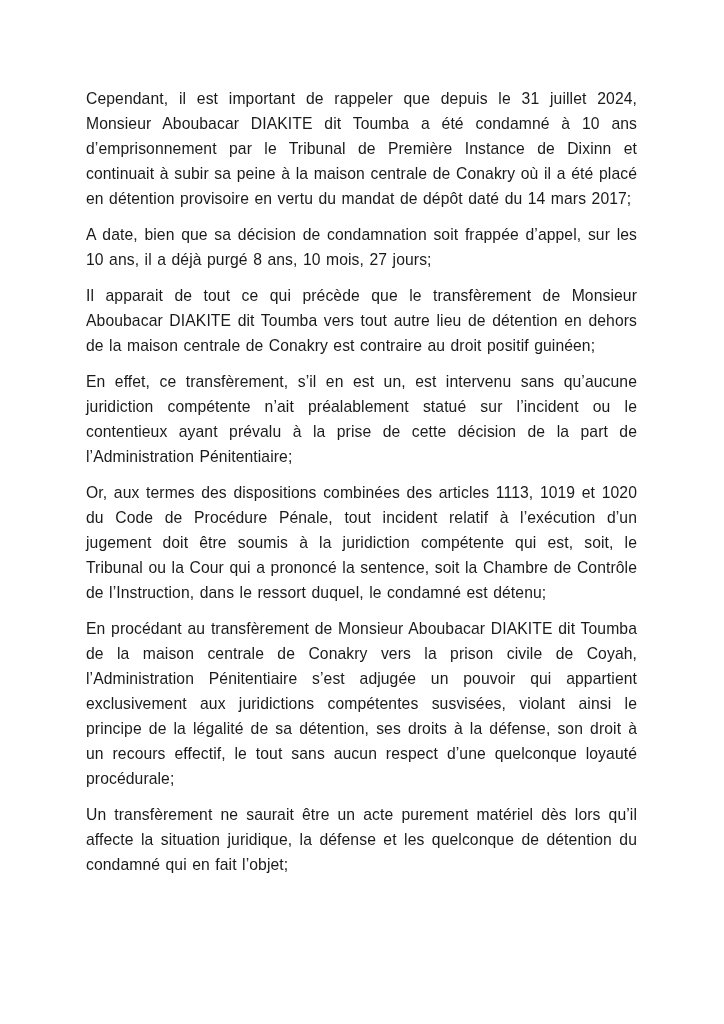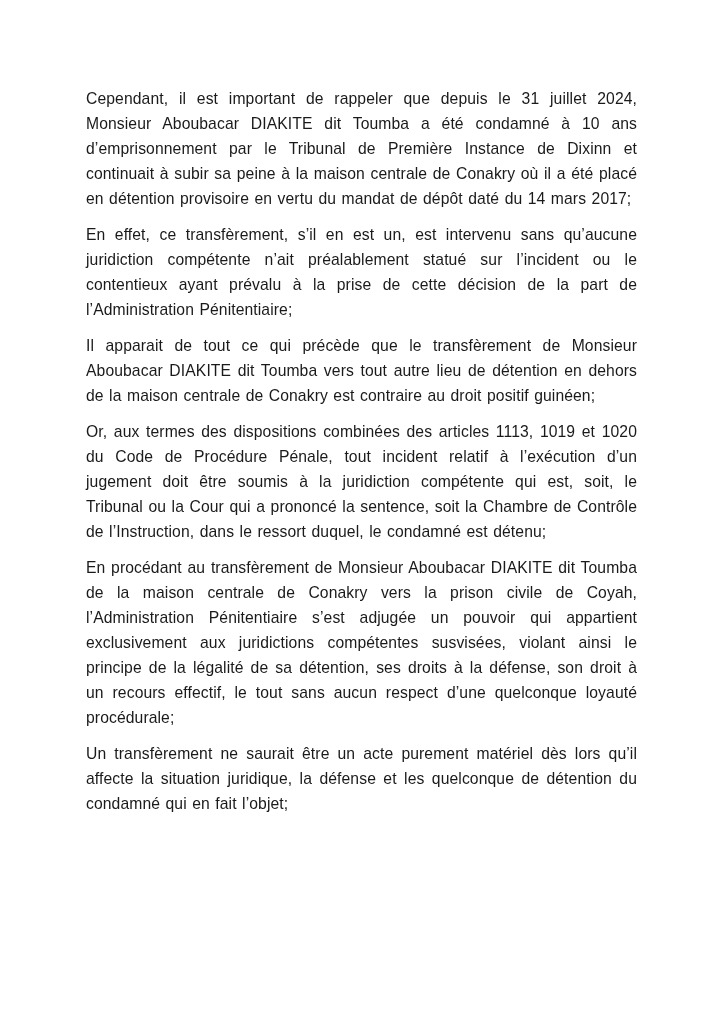--- a/index.html
+++ b/index.html
@@ -27,18 +27,19 @@
     text-justify: inter-word;
     letter-spacing: 0.1px;
     word-spacing: 1px;
   }
 </style>
 </head>
 <body>
 
 <div class="page">
   <p class="para">Cependant, il est important de rappeler que depuis le 31 juillet 2024, Monsieur Aboubacar DIAKITE dit Toumba a été condamné à 10 ans d’emprisonnement par le Tribunal de Première Instance de Dixinn et continuait à subir sa peine à la maison centrale de Conakry où il a été placé en détention provisoire en vertu du mandat de dépôt daté du 14 mars 2017;</p>
+  <p class="para">A date, bien que sa décision de condamnation soit frappée d’appel, sur les 10 ans, il a déjà purgé 8 ans, 10 mois, 27 jours;</p>
+  <p class="para">Il apparait de tout ce qui précède que le transfèrement de Monsieur Aboubacar DIAKITE dit Toumba vers tout autre lieu de détention en dehors de la maison centrale de Conakry est contraire au droit positif guinéen;</p>
   <p class="para">En effet, ce transfèrement, s’il en est un, est intervenu sans qu’aucune juridiction compétente n’ait préalablement statué sur l’incident ou le contentieux ayant prévalu à la prise de cette décision de la part de l’Administration Pénitentiaire;</p>
-  <p class="para">Il apparait de tout ce qui précède que le transfèrement de Monsieur Aboubacar DIAKITE dit Toumba vers tout autre lieu de détention en dehors de la maison centrale de Conakry est contraire au droit positif guinéen;</p>
   <p class="para">Or, aux termes des dispositions combinées des articles 1113, 1019 et 1020 du Code de Procédure Pénale, tout incident relatif à l’exécution d’un jugement doit être soumis à la juridiction compétente qui est, soit, le Tribunal ou la Cour qui a prononcé la sentence, soit la Chambre de Contrôle de l’Instruction, dans le ressort duquel, le condamné est détenu;</p>
   <p class="para">En procédant au transfèrement de Monsieur Aboubacar DIAKITE dit Toumba de la maison centrale de Conakry vers la prison civile de Coyah, l’Administration Pénitentiaire s’est adjugée un pouvoir qui appartient exclusivement aux juridictions compétentes susvisées, violant ainsi le principe de la légalité de sa détention, ses droits à la défense, son droit à un recours effectif, le tout sans aucun respect d’une quelconque loyauté procédurale;</p>
   <p class="para">Un transfèrement ne saurait être un acte purement matériel dès lors qu’il affecte la situation juridique, la défense et les quelconque de détention du condamné qui en fait l’objet;</p>
 </div>
 
 </body></html>

